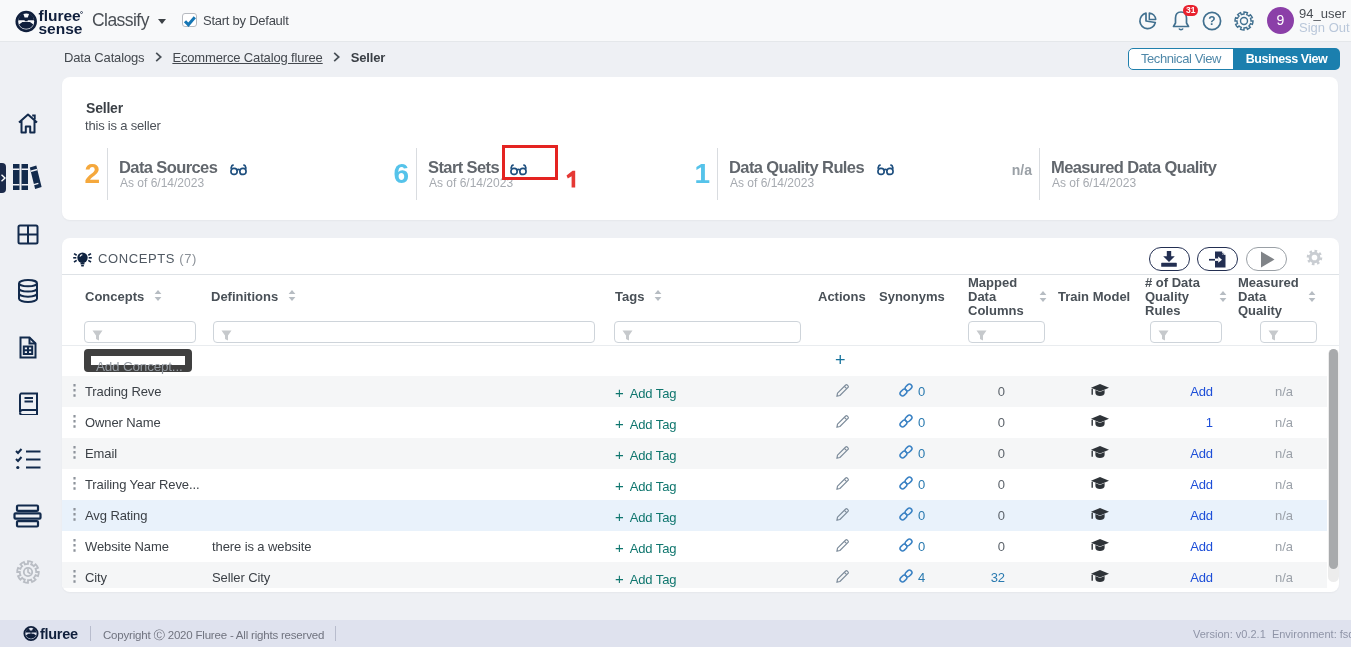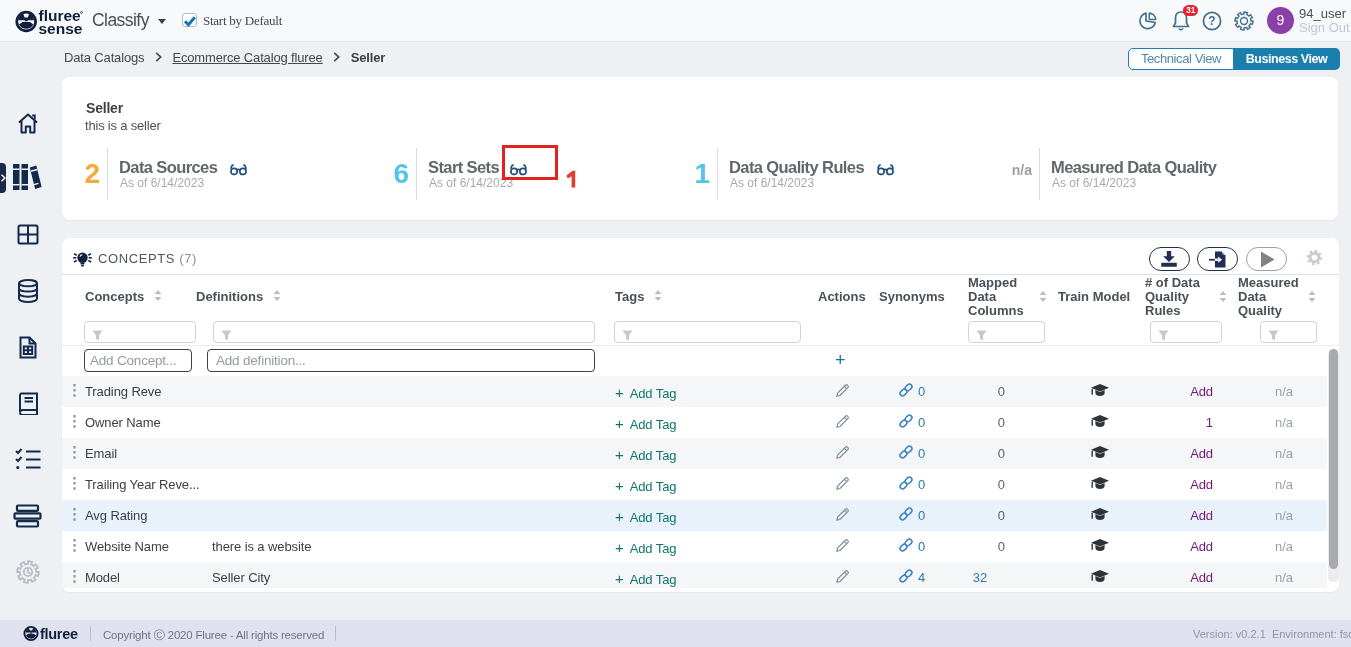--- a/index.html
+++ b/index.html
@@ -6,21 +6,21 @@
 html,body { width:1351px; height:647px; overflow:hidden; }
 body { font-family:"Liberation Sans", sans-serif; background:#eef0f4; position:relative; }
 .abs { position:absolute; }
 
 
 .topbar { position:absolute; top:0; left:0; width:1351px; height:42px; background:#f8f9fa; border-bottom:1px solid #e4e7ea; }
 .classify { position:absolute; left:92px; top:10px; font-size:17.5px; letter-spacing:-0.55px; color:#4a4f55; }
 .caret { position:absolute; left:158px; top:19px; width:0; height:0; border-left:4.5px solid transparent; border-right:4.5px solid transparent; border-top:5px solid #3c4146; }
 .cbx { position:absolute; left:182px; top:13px; width:14.5px; height:14px; background:#fff; border:1px solid #b6bac0; border-radius:3px; }
 .cbx svg { position:absolute; left:0px; top:0px; }
-.cbxlbl { position:absolute; left:203px; top:13px; font-size:13px; letter-spacing:-0.25px; color:#43484e;font-family:Liberation Serif, serif; }
+.cbxlbl { position:absolute; left:203px; top:13px; font-size:13px; letter-spacing:-0.25px; color:#43484e; }
 .search { position:absolute; left:301px; top:5px; width:399px; height:31px; background:#fff; border-radius:16px; }
 .search span { position:absolute; left:18px; top:7px; font-size:15px; color:#8d939b; }
 .search svg { position:absolute; right:8px; top:7px; }
 .avatar { position:absolute; left:1267px; top:7px; width:27px; height:27px; border-radius:50%; background:#8b3fa8; color:#fff; font-size:14px; text-align:center; line-height:27px; }
 .uname { position:absolute; left:1299px; top:6px; font-size:13px; color:#4a4f55; }
 .signout { position:absolute; left:1299px; top:20px; font-size:13px; color:#b9c7da; }
 .badge { position:absolute; left:1183px; top:5px; height:11px; background:#e8212e; border-radius:6px; color:#fff; font-size:8.5px; font-weight:bold; text-align:center; line-height:11px; padding:0 3px; }
 
 
 .crumbs { position:absolute; top:50px; left:64px; font-size:13px; letter-spacing:-0.15px; color:#43484e; }
@@ -53,38 +53,38 @@
 .pill.gray { border-color:#9aa0a6; }
 
 
 .thead { position:absolute; left:0; top:38px; width:100%; height:42px; font-size:13px; font-weight:bold; color:#495057; }
 .th { position:absolute; line-height:14px; }
 .sort { display:inline-block; margin-left:6px; }
 .frow { position:absolute; left:0; top:80px; width:100%; height:28px; border-bottom:1px solid #e9ecef; }
 .fin { position:absolute; top:3px; height:22px; border:1px solid #ced4da; border-radius:4px; background:#fff; } .fu{position:absolute;left:7px;top:5px;}
 .fin .fu { position:absolute; left:7px; top:5px; }
 .arow { position:absolute; left:0; top:108px; width:100%; height:30px; }
-.ain { position:absolute; top:3px; height:23px; border:1px solid #404040; border-radius:4px; background:#fff; font-size:13.5px; letter-spacing:-0.2px; color:#949aa1; line-height:21px; padding-left:8px; }
+.ain { position:absolute; top:3px; height:23px; border:7px solid #404040; border-radius:4px; background:#fff; font-size:13.5px; letter-spacing:-0.2px; color:#949aa1; line-height:21px; padding-left:8px; }
 .plus { position:absolute; left:773px; top:4px; font-size:18px; color:#16729c; }
 
 .row { position:absolute; left:0; width:1265px; height:31px; font-size:13px; letter-spacing:-0.1px; color:#3c4147; }
 .row.g { background:#f5f6f7; }
 .row.b { background:#e9f2fb; }
 .dots { position:absolute; left:5px; top:5px; color:#8d939b; font-size:15px; font-weight:bold; }
 .cname { position:absolute; left:23px; top:8px; }
 .cdef { position:absolute; left:150px; top:8px; }
 .ctag { position:absolute; left:553px; top:8px; color:#0f766e; }
 .ctag .p { font-size:15px; margin-right:6px; }
 .cact { position:absolute; left:773px; top:6px; }
 .csyn { position:absolute; left:836px; top:6px; color:#2a7ab0; }
 .csyn .n { position:absolute; left:20px; top:2px; }
 .cmap { position:absolute; left:893px; top:8px; width:50px; text-align:right; color:#5d646c; }
-.cmap.lnk { color:#2a7ab0;text-align:center; }
+.cmap.lnk { color:#2a7ab0; }
 .ctrn { position:absolute; left:1029px; top:8px; }
-.cadd { position:absolute; left:1089px; top:8px; width:62px; text-align:right; color:#701a75; }
+.cadd { position:absolute; left:1089px; top:8px; width:62px; text-align:right; color:#1d4ed8; }
 .cna { position:absolute; left:1192px; top:8px; width:60px; text-align:center; color:#9ba1a9; }
 
 .sbar-track { position:absolute; left:1266px; top:111px; width:11px; height:233px; background:#ececec; border-radius:6px; }
 .sbar { position:absolute; left:1267px; top:111px; width:9px; height:220px; background:#a8aaac; border-radius:5px; }
 
 
 .footer { position:absolute; left:0; top:620px; width:1351px; height:27px; background:#dfe2ee; }
 .fsep { position:absolute; top:6px; width:1px; height:15px; background:#b8bccd; }
 .fcopy { position:absolute; left:103px; top:8px; font-size:11.5px; letter-spacing:-0.2px; color:#70737f; }
 .fver { position:absolute; left:1193px; top:8px; font-size:11px; color:#8f94a7; white-space:nowrap; }
@@ -328,21 +328,21 @@
       </div>
     <svg class="abs" style="left:1244px;top:11px" width="17" height="17" viewBox="0 0 24 24">
         <path fill="#c9cdd2" fill-rule="evenodd" d="M12.00 1.00 A11.00 11.00 0 0 1 16.21 1.84 L15.14 4.42 A8.20 8.20 0 0 1 17.80 6.20 L19.78 4.22 A11.00 11.00 0 0 1 22.16 7.79 L19.58 8.86 A8.20 8.20 0 0 1 20.20 12.00 L23.00 12.00 A11.00 11.00 0 0 1 22.16 16.21 L19.58 15.14 A8.20 8.20 0 0 1 17.80 17.80 L19.78 19.78 A11.00 11.00 0 0 1 16.21 22.16 L15.14 19.58 A8.20 8.20 0 0 1 12.00 20.20 L12.00 23.00 A11.00 11.00 0 0 1 7.79 22.16 L8.86 19.58 A8.20 8.20 0 0 1 6.20 17.80 L4.22 19.78 A11.00 11.00 0 0 1 1.84 16.21 L4.42 15.14 A8.20 8.20 0 0 1 3.80 12.00 L1.00 12.00 A11.00 11.00 0 0 1 1.84 7.79 L4.42 8.86 A8.20 8.20 0 0 1 6.20 6.20 L4.22 4.22 A11.00 11.00 0 0 1 7.79 1.84 L8.86 4.42 A8.20 8.20 0 0 1 12.00 3.80 Z M16.00 12.00 A4 4 0 1 0 8.00 12.00 A4 4 0 1 0 16.00 12.00 Z"></path>
       </svg>
   </div>
   <div class="thead">
     <span class="th" style="left:23px;top:14px">Concepts <svg class="sort" width="8" height="11" viewBox="0 0 8 11">
           <path d="M4 0 L 7.4 4 H 0.6 Z" fill="#b6bcc2"></path>
           <path d="M4 11 L 7.4 7 H 0.6 Z" fill="#b6bcc2"></path>
         </svg></span>
-    <span class="th" style="left:134px;top:14px">Definitions <svg class="sort" width="8" height="11" viewBox="0 0 8 11">
+    <span class="th" style="left:149px;top:14px">Definitions <svg class="sort" width="8" height="11" viewBox="0 0 8 11">
           <path d="M4 0 L 7.4 4 H 0.6 Z" fill="#b6bcc2"></path>
           <path d="M4 11 L 7.4 7 H 0.6 Z" fill="#b6bcc2"></path>
         </svg></span>
     <span class="th" style="left:553px;top:14px">Tags <svg class="sort" width="8" height="11" viewBox="0 0 8 11">
           <path d="M4 0 L 7.4 4 H 0.6 Z" fill="#b6bcc2"></path>
           <path d="M4 11 L 7.4 7 H 0.6 Z" fill="#b6bcc2"></path>
         </svg></span>
     <span class="th" style="left:756px;top:14px">Actions</span>
     <span class="th" style="left:817px;top:14px">Synonyms</span>
     <span class="th" style="left:906px;top:0px">Mapped<br>Data<br>Columns</span>
@@ -389,21 +389,20 @@
           </svg></span>
       </div>
     <div class="fin" style="left:1198px;width:57px">
         <span class="fu"><svg width="11" height="11" viewBox="0 0 11 11">
             <path d="M0.5 0.5 h10 L 7 5.5 V 10.5 L 4 9 V 5.5 Z" fill="#c6c9cc"></path>
           </svg></span>
       </div>
   </div>
   <div class="arow">
     <div class="ain" style="left:22px;width:108px;padding-left:5px">Add Concept...</div>
-    <div class="ain" style="left:145px;width:388px">Add definition...</div>
     <div class="plus">+</div>
   </div>
   <div class="row g" style="top:138px;height:31px">
     <span class="dots">⋮</span>
     <span class="cname">Trading Reve</span>
     <span class="ctag"><span class="p">+</span>Add Tag</span>
     <span class="cact"><svg width="15" height="16" viewBox="0 0 16 17">
           <g stroke="#7d8c9b" stroke-width="1.25" fill="none" stroke-linejoin="round">
             <path d="M2 15.2 L2.7 11.9 L11.4 3.2 A 1.1 1.1 0 0 1 13 3.2 L 13.9 4.1 A 1.1 1.1 0 0 1 13.9 5.7 L5.2 14.4 L2 15.2 Z"></path>
             <path d="M10 4.6 L12.5 7.1"></path>
@@ -545,21 +544,21 @@
     <span class="ctrn"><svg width="18" height="13" viewBox="0 0 18 13">
           <path d="M9 0 L18 3.8 L9 7.6 L0 3.8 Z" fill="#2e3338"></path>
           <path d="M4.4 6.1 V9 C4.4 10.7 6.5 12 9 12 C11.5 12 13.6 10.7 13.6 9 V6.1 L9 8 Z" fill="#2e3338"></path>
           <path d="M1.2 4.8 V10.8" stroke="#2e3338" stroke-width="1.4"></path>
         </svg></span>
     <span class="cadd">Add</span>
     <span class="cna">n/a</span>
   </div>
   <div class="row g" style="top:324px;height:26px">
     <span class="dots">⋮</span>
-    <span class="cname">Model</span>
+    <span class="cname">City</span>
     <span class="cdef">Seller City</span>
     <span class="ctag"><span class="p">+</span>Add Tag</span>
     <span class="cact"><svg width="15" height="16" viewBox="0 0 16 17">
           <g stroke="#7d8c9b" stroke-width="1.25" fill="none" stroke-linejoin="round">
             <path d="M2 15.2 L2.7 11.9 L11.4 3.2 A 1.1 1.1 0 0 1 13 3.2 L 13.9 4.1 A 1.1 1.1 0 0 1 13.9 5.7 L5.2 14.4 L2 15.2 Z"></path>
             <path d="M10 4.6 L12.5 7.1"></path>
           </g>
         </svg></span>
     <span class="csyn"><svg width="16" height="16" viewBox="0 0 16 16">
           <g transform="rotate(-45 8 8)" stroke="#3b82c4" fill="none" stroke-width="1.55">

